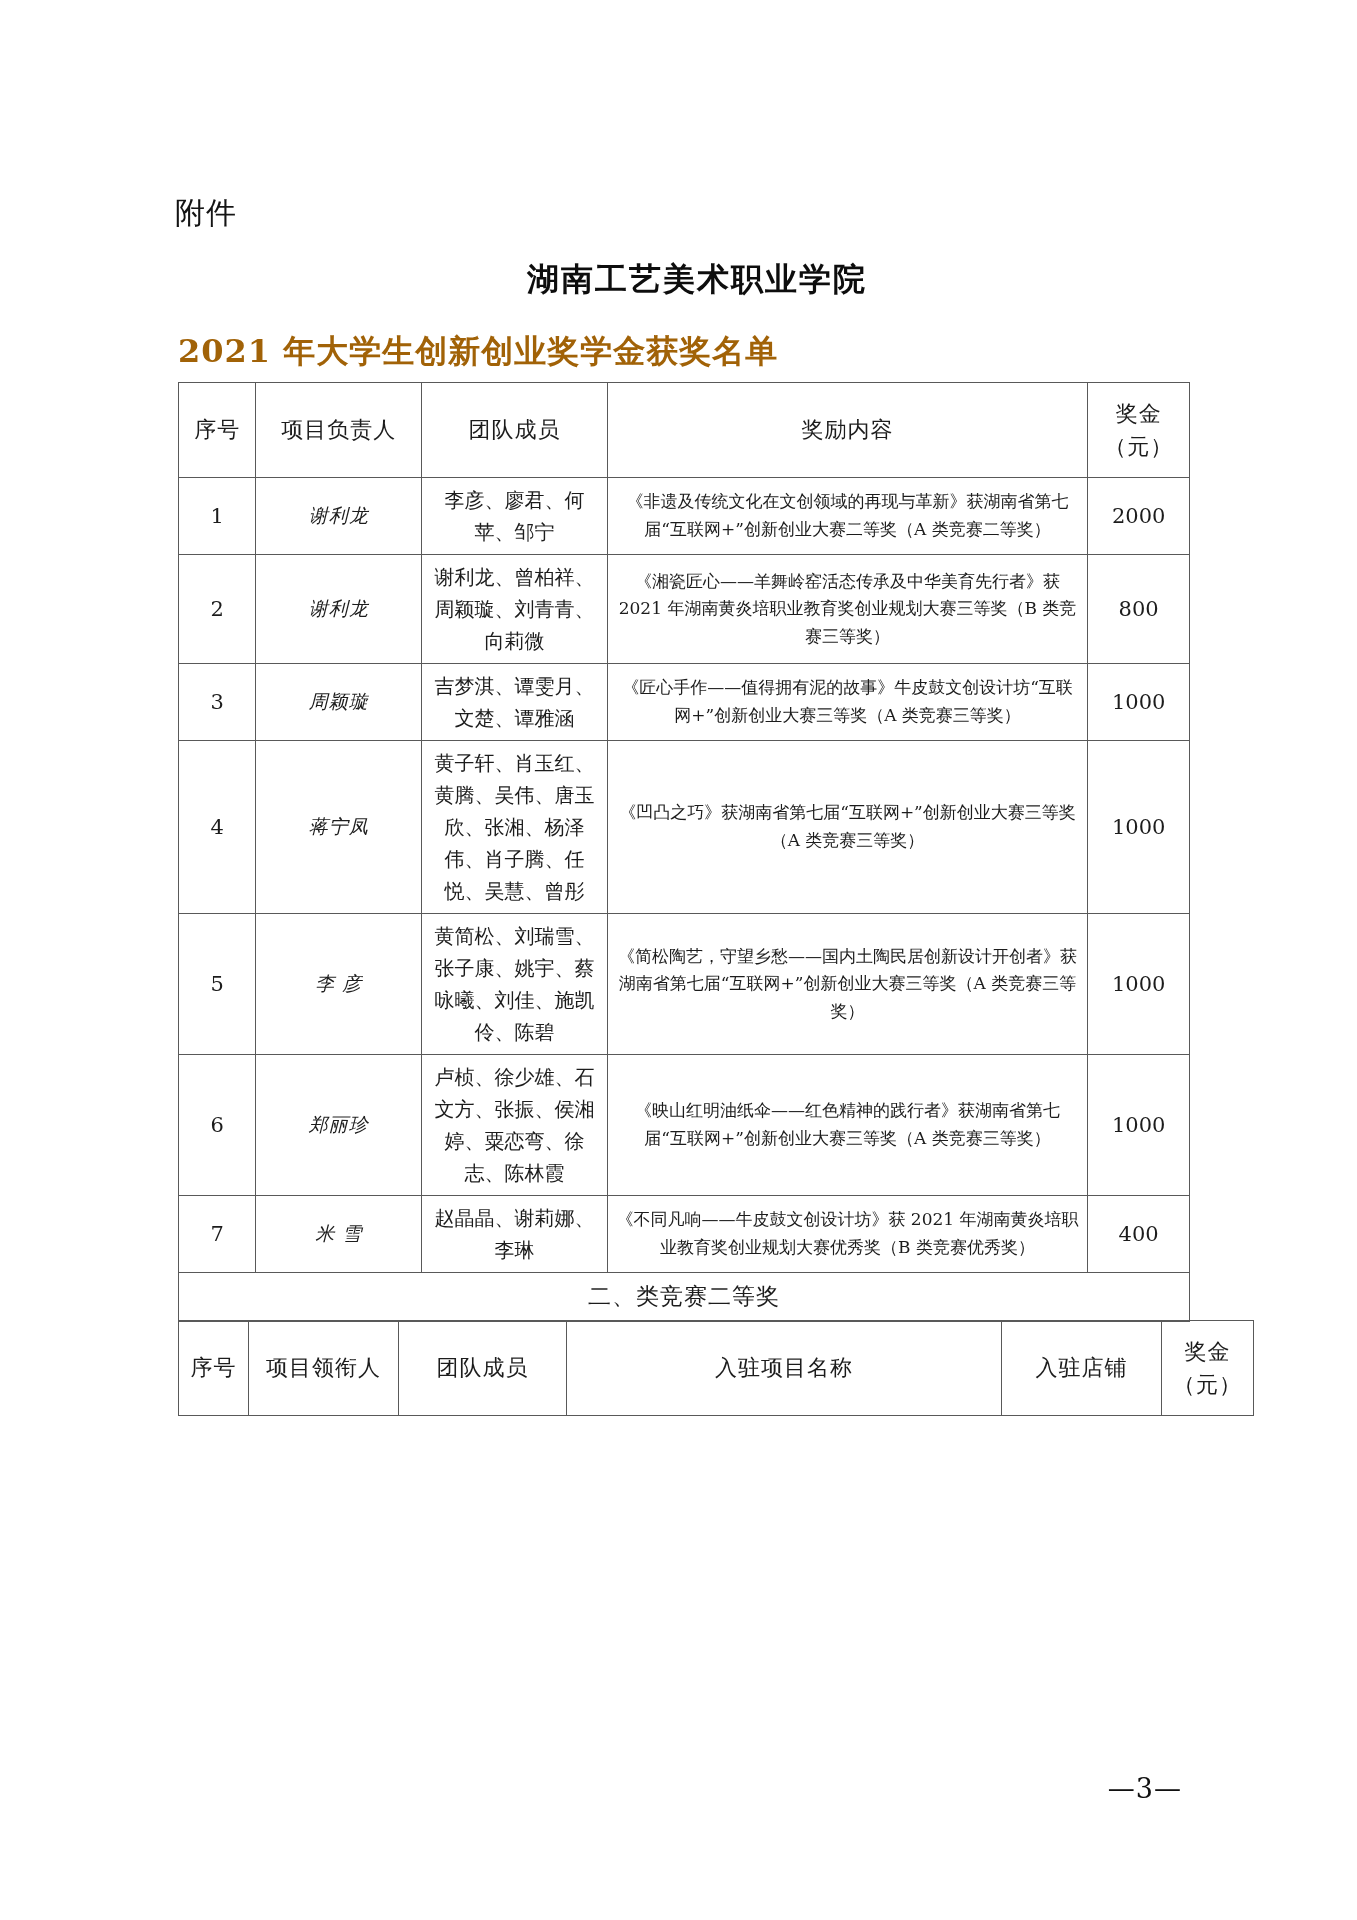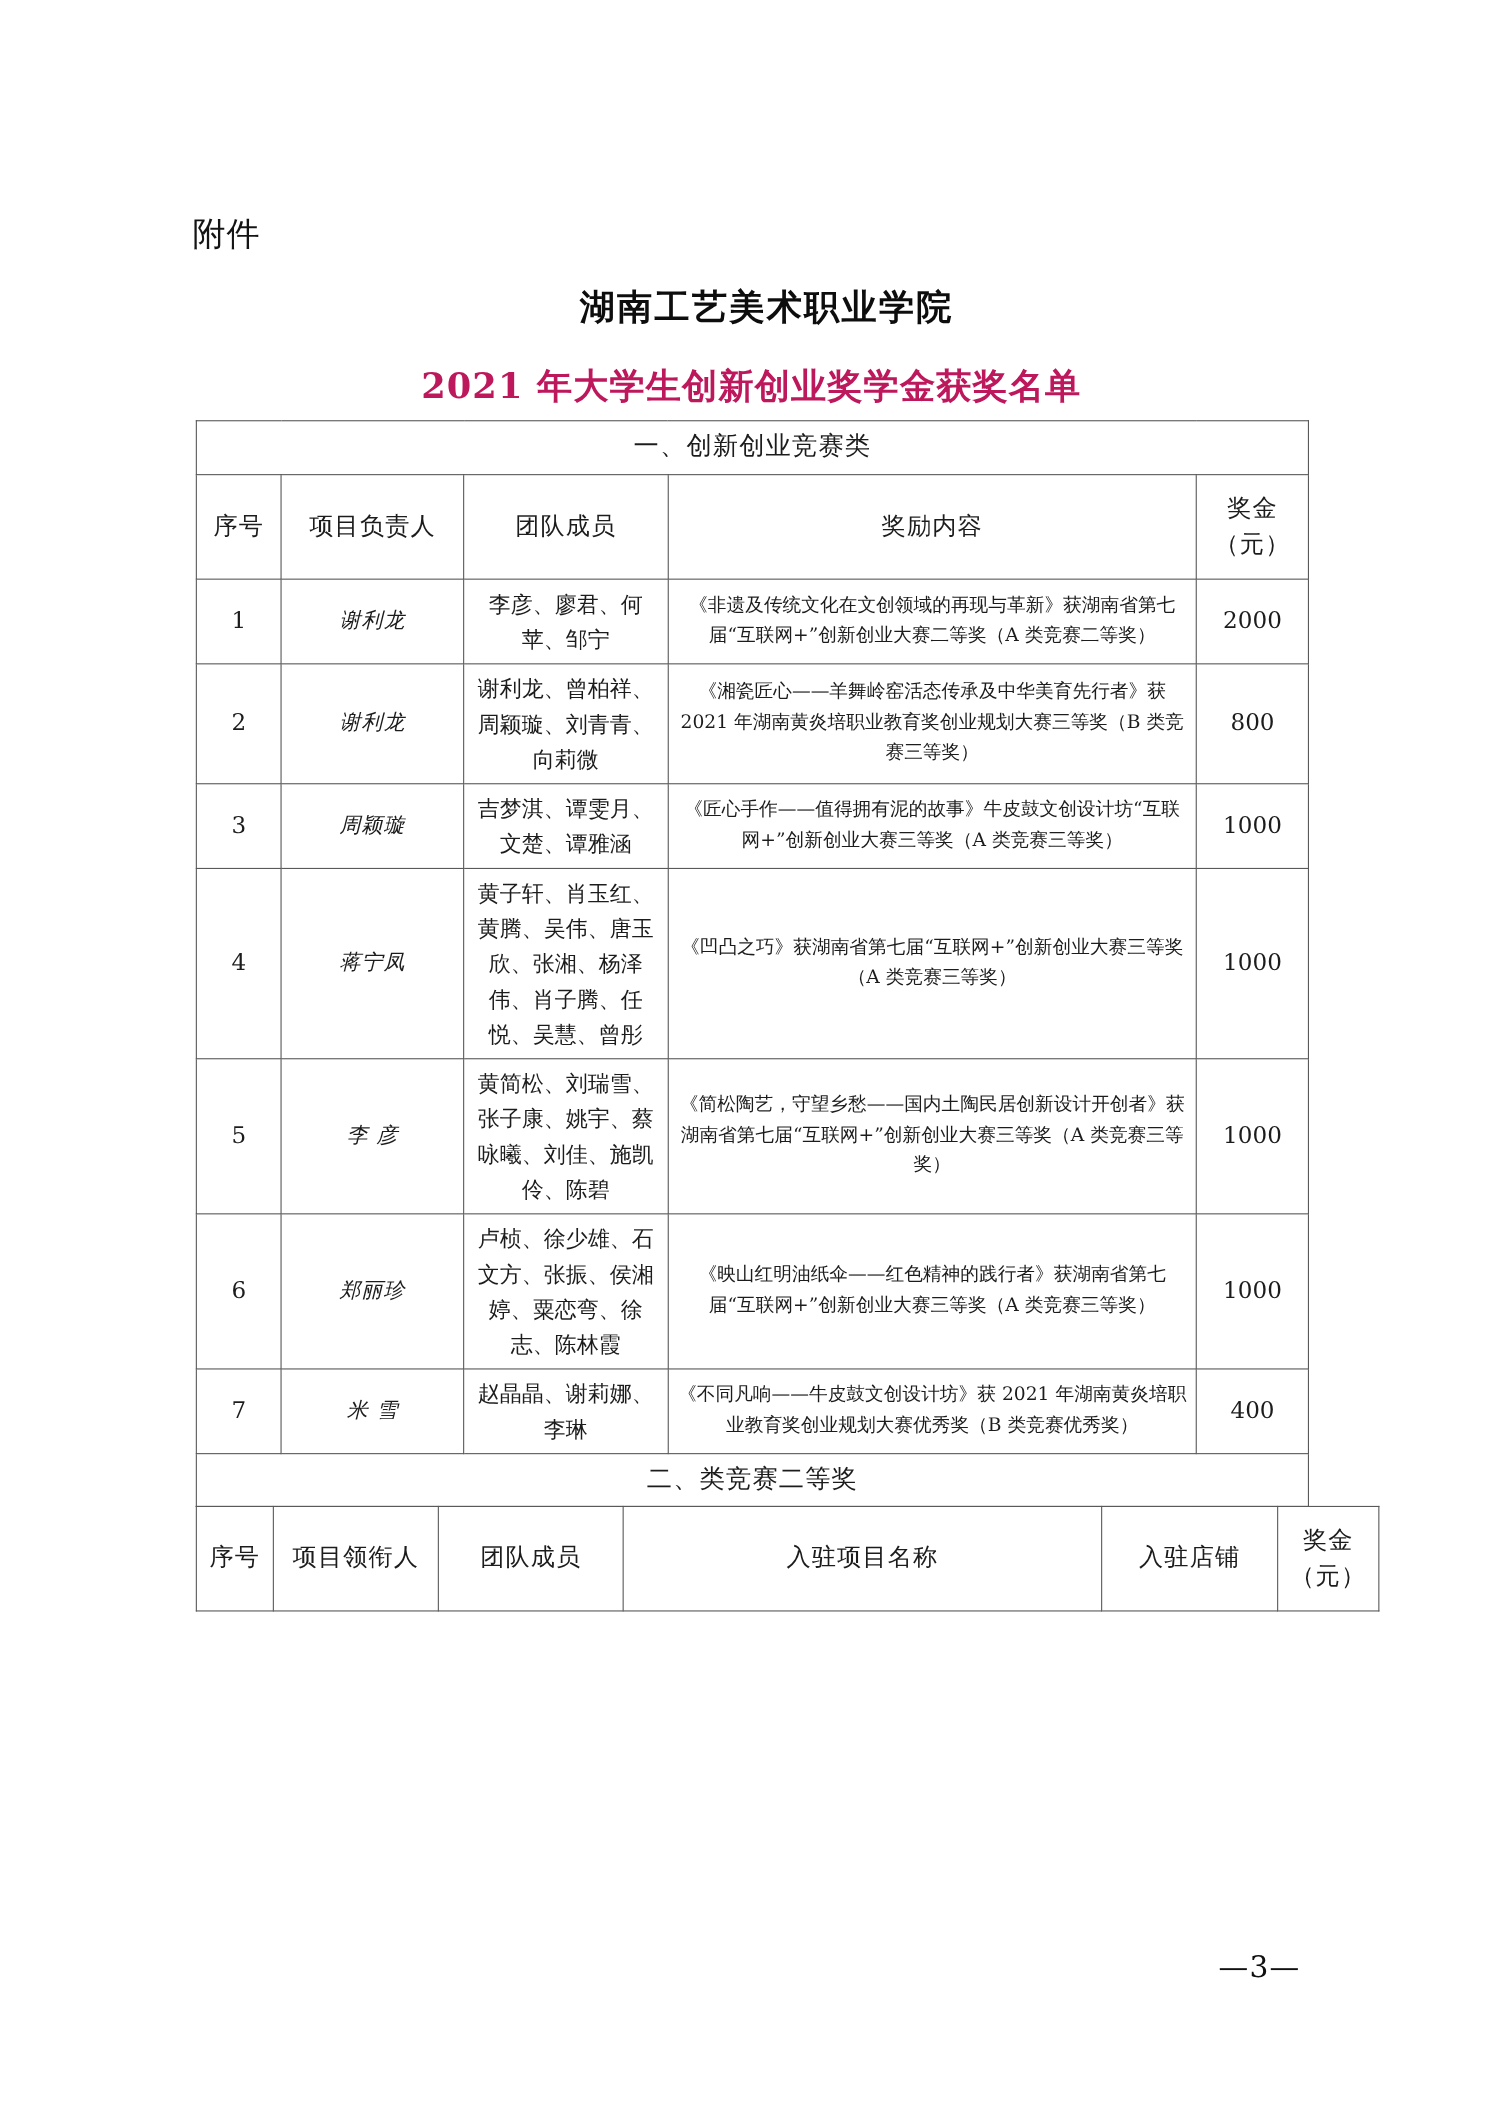--- a/index.html
+++ b/index.html
@@ -41,25 +41,24 @@
     font-size: 32px;
     font-weight: bold;
     letter-spacing: 2px;
     color: #0d0d0d;
   }
   .doc-subtitle {
     position: absolute;
     left: 178px;
     top: 330px;
     width: 1010px;
-    text-align: center;
     font-size: 32px;
     font-weight: bold;
     letter-spacing: 1px;
-    color: #be185d;
+    color: #a16207;
   }
   .tbl-wrap {
     position: absolute;
     left: 178px;
     top: 382px;
     width: 1012px;
   }
   table.award {
     border-collapse: collapse;
     width: 1012px;
@@ -133,23 +132,20 @@
   <div class="tbl-wrap">
     <table class="award">
       <colgroup>
         <col class="c-no">
           <col class="c-lead">
           <col class="c-team">
           <col class="c-desc">
           <col class="c-amt">
       </colgroup>
       <tbody>
-        <tr class="section-row">
-          <td colspan="5">一、创新创业竞赛类</td>
-        </tr>
 
         <tr class="hdr">
           <td>序号</td>
           <td>项目负责人</td>
           <td>团队成员</td>
           <td>奖励内容</td>
           <td class="money">
             <div>奖金</div>
             <div>（元）</div>
           </td>

